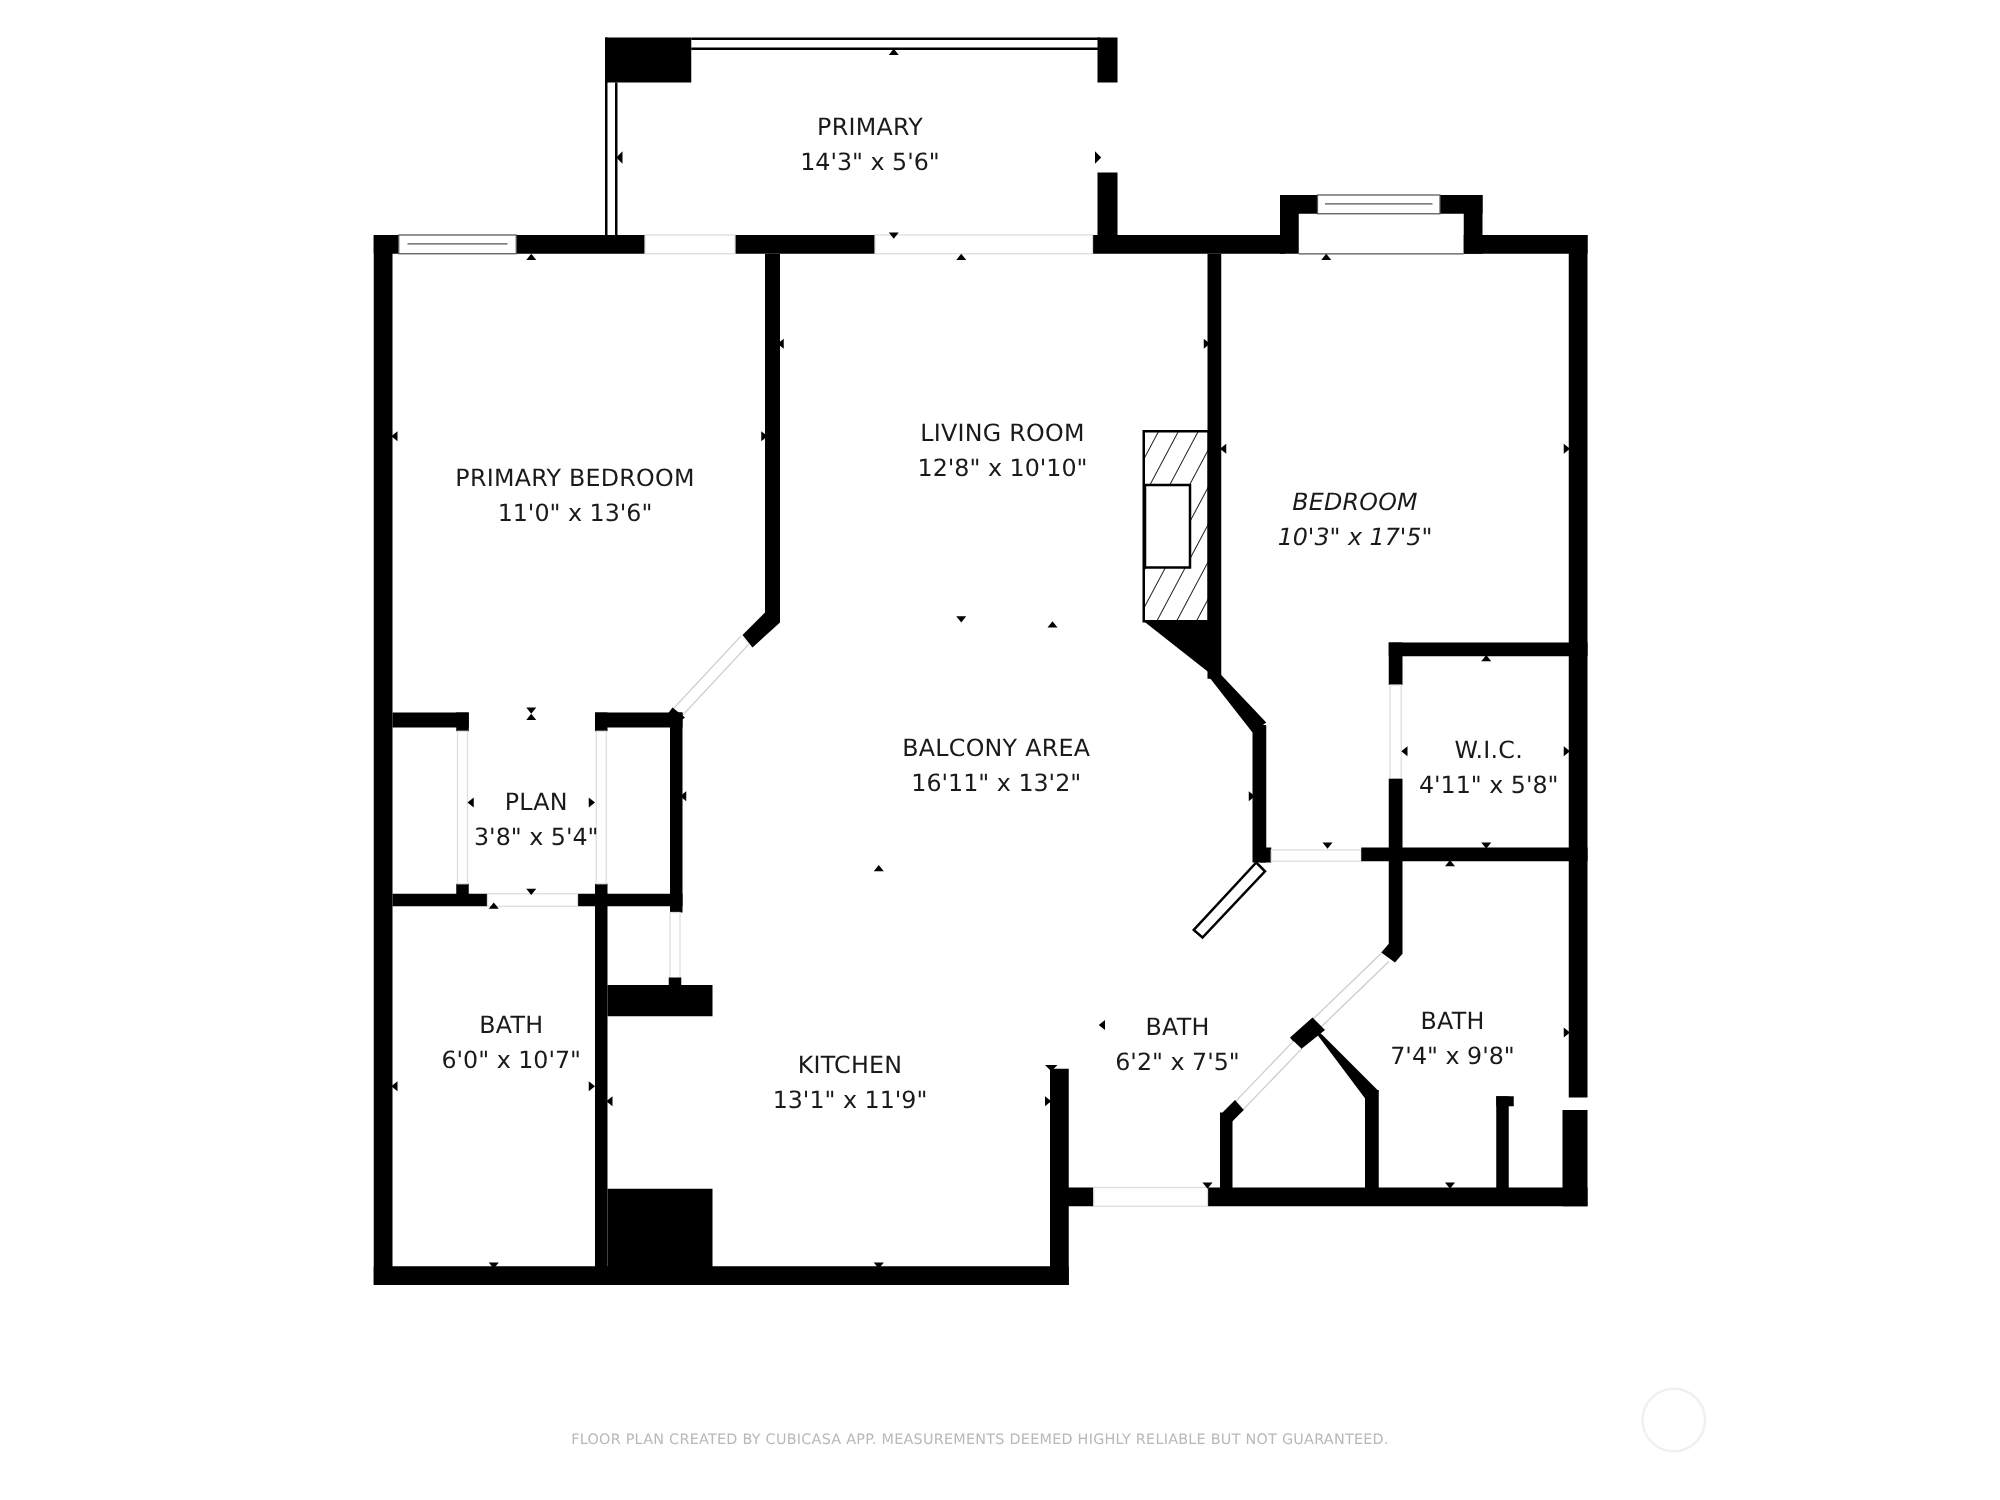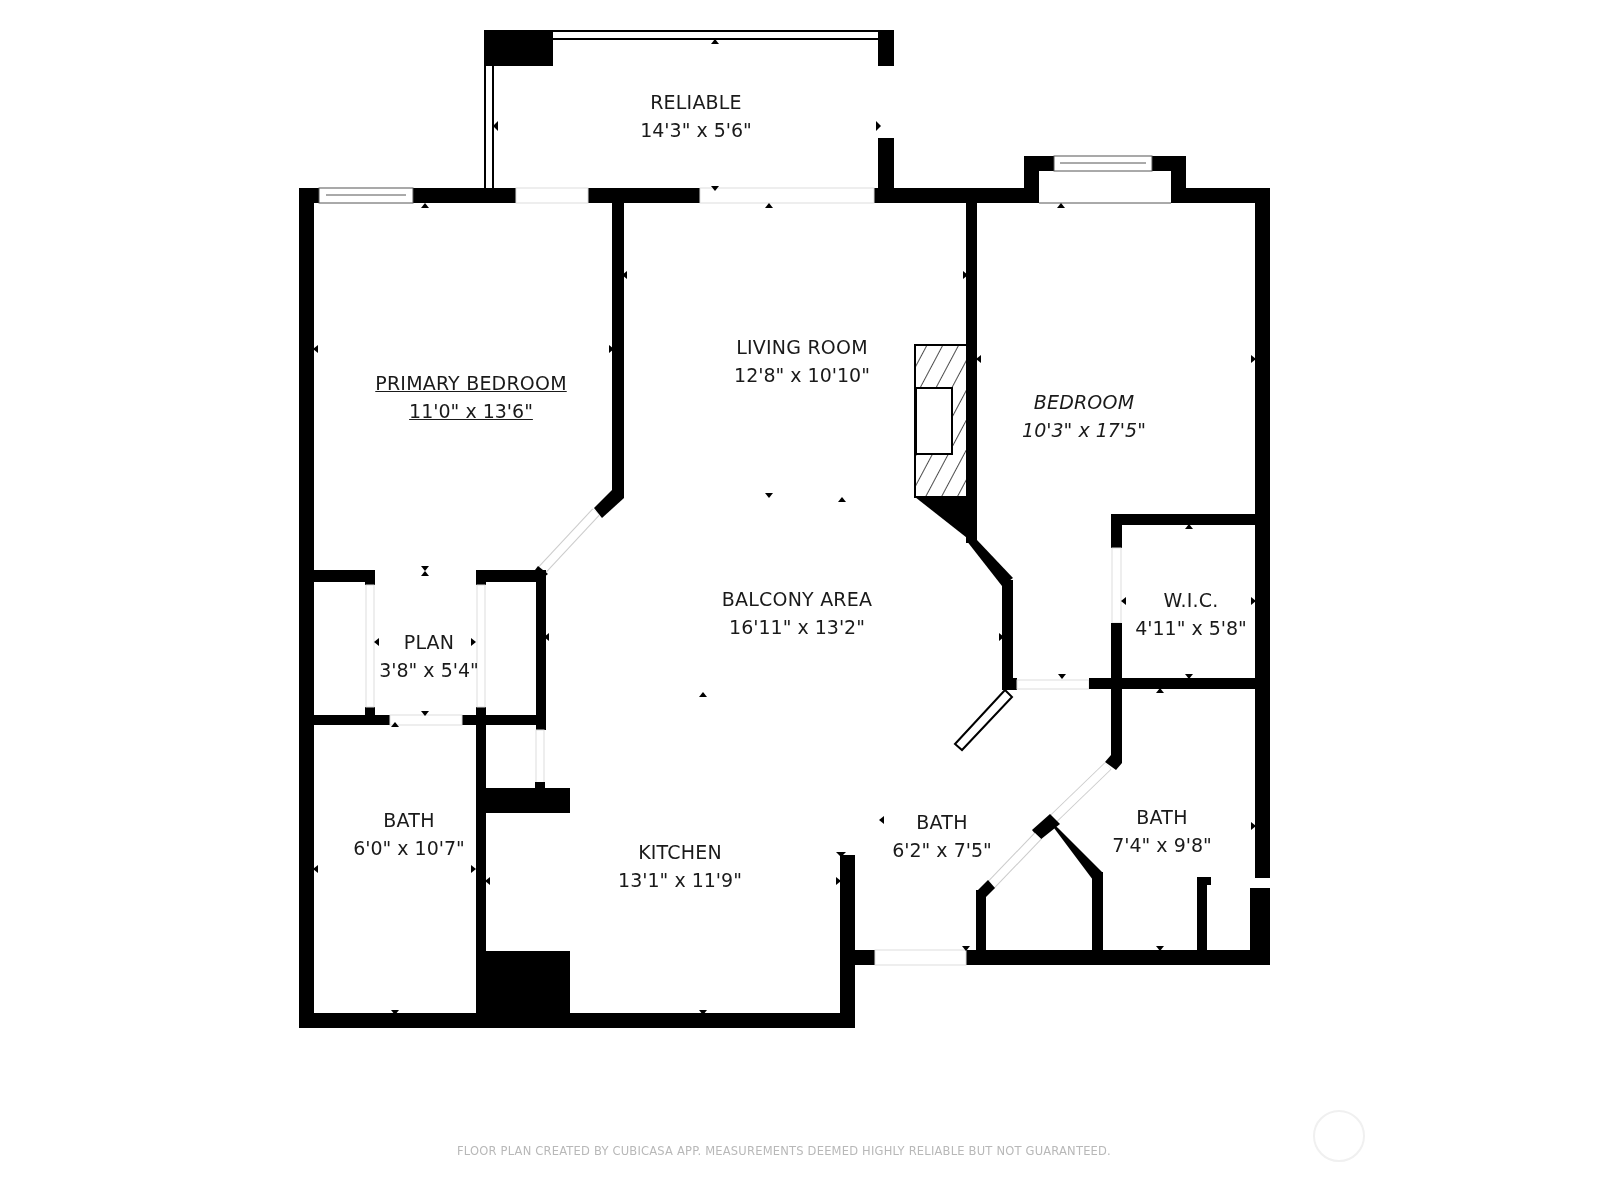--- a/index.html
+++ b/index.html
@@ -160,28 +160,28 @@
     <polygon points="836,877 841,881 836,885"></polygon>
     <polygon points="836,852 841,857 846,852"></polygon>
     <polygon points="391,1010 395,1015 399,1010"></polygon>
     <polygon points="699,1010 703,1015 707,1010"></polygon>
     <polygon points="962,946 966,951 970,946"></polygon>
     <polygon points="1156,946 1160,951 1164,946"></polygon>
   </g>
 </svg>
 
 <div class="room-label" style="left:696px; top:116px;">
-  <span class="room-name">RELIABLE</span>
+  <span class="room-name">PRIMARY</span>
   <span class="room-dim">14'3" x 5'6"</span>
 </div>
 <div class="room-label" style="left:782px; top:361px;margin-left:20px;">
   <span class="room-name">LIVING ROOM</span>
   <span class="room-dim">12'8" x 10'10"</span>
 </div>
-<div class="room-label" style="left:471px; top:397px;text-decoration:underline;">
+<div class="room-label" style="left:460px; top:397px;">
   <span class="room-name">PRIMARY BEDROOM</span>
   <span class="room-dim">11'0" x 13'6"</span>
 </div>
 <div class="room-label" style="left:1084px; top:416px;font-style:italic;">
   <span class="room-name">BEDROOM</span>
   <span class="room-dim">10'3" x 17'5"</span>
 </div>
 <div class="room-label" style="left:797px; top:613px;">
   <span class="room-name">BALCONY AREA</span>
   <span class="room-dim">16'11" x 13'2"</span>

